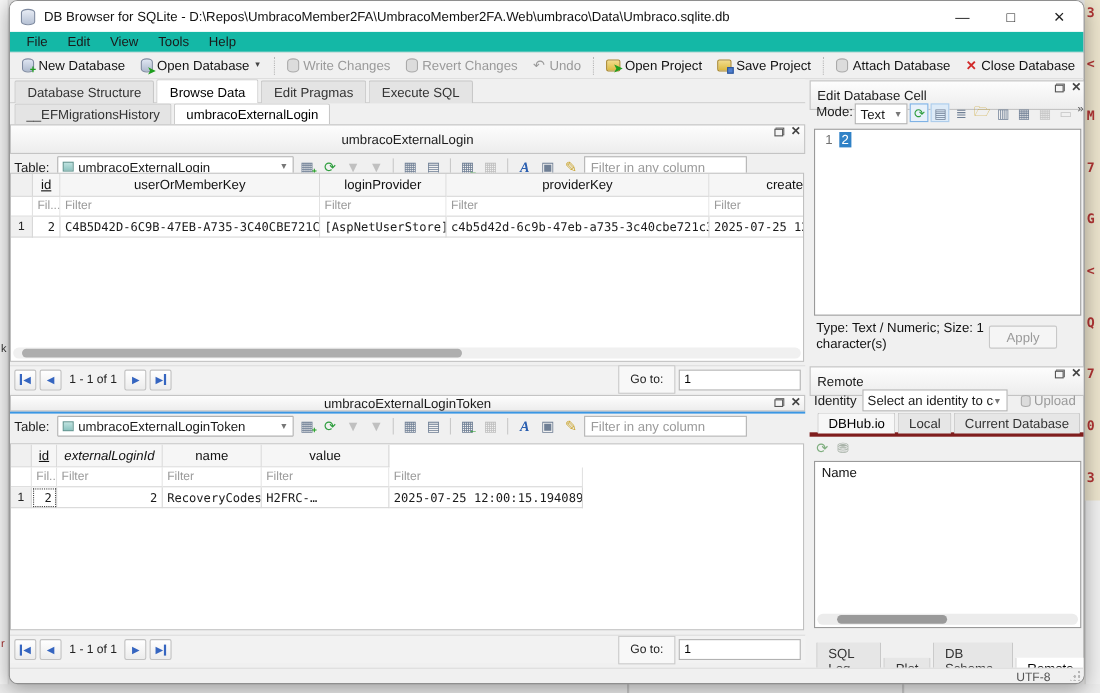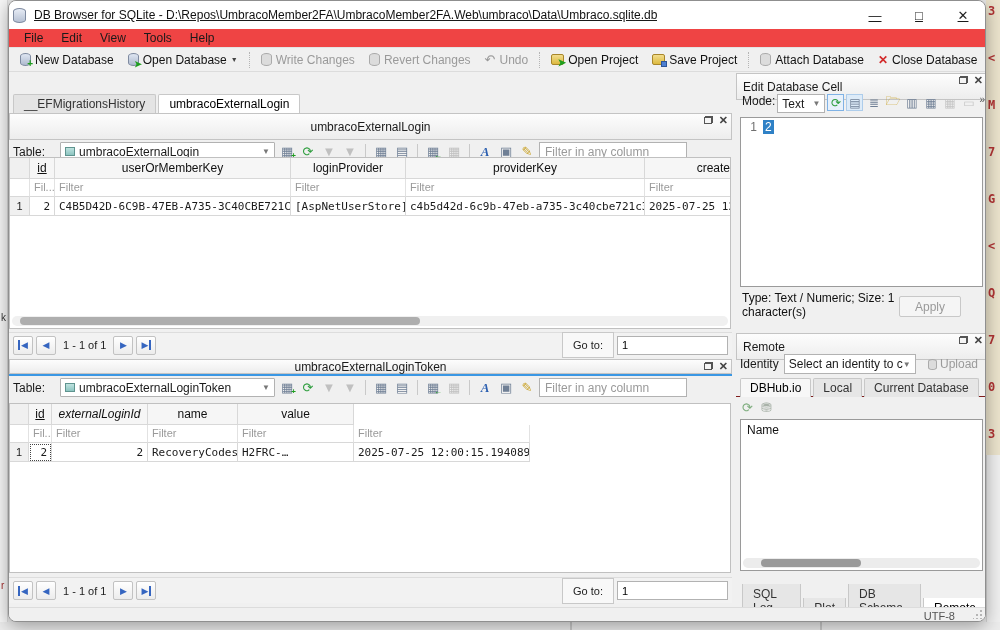--- a/index.html
+++ b/index.html
@@ -13,27 +13,27 @@
   .bg-right { position:absolute; left:986px; top:0; width:14px; height:630px; background:#ece4cd; }
   .bg-right .chars { position:absolute; left:2px; top:4px; display:flex; flex-direction:column; gap:33px; color:#b23434; font-weight:bold; font-size:12px; font-family:"DejaVu Sans Mono", monospace; }
   .bg-right .lower { position:absolute; left:0; top:455px; width:14px; height:175px; background:#f0f0f0; border-left:1px solid #d5d5d5; }
   .bg-top-notch { position:absolute; left:562px; top:0; width:22px; height:8px; background:#d6d6d6; }
   .bg-bottom { position:absolute; left:0; top:622px; width:1000px; height:8px; background:#ececec; }
   .bg-bottom .vline { position:absolute; top:0; width:2px; height:8px; background:#c9c9c9; }
 
   
   .app-window { position:absolute; left:8px; top:0; width:978px; height:622px; background:#f0f0f0; border:1px solid #8f8f8f; border-radius:8px; box-shadow:0 4px 18px rgba(0,0,0,.35); overflow:hidden; }
 
-  .titlebar { position:absolute; left:0; top:0; width:100%; height:28px; background:#ffffff; display:flex; align-items:center; padding-left:4px;text-decoration:underline; }
+  .titlebar { position:absolute; left:0; top:0; width:100%; height:28px; background:#ffffff; display:flex; align-items:center; padding-left:10px; }
   .app-icon { width:13px; height:15px; margin-right:8px; position:relative; background:linear-gradient(#e7ecf5,#b6c1d4); border:1px solid #7e8aa0; border-radius:50% / 22%; }
   .title-text { font-size:12px; color:#111; white-space:nowrap; overflow:hidden; }
   .win-controls { margin-left:auto; display:flex; height:100%; }
   .win-btn { width:44px; height:100%; display:flex; align-items:center; justify-content:center; font-size:13px; color:#222; }
 
-  .menubar { position:absolute; left:0; top:28px; width:100%; height:19px; background:#ef4444; display:flex; align-items:center; padding-left:6px; border-bottom:1px solid #e3e3e3; }
+  .menubar { position:absolute; left:0; top:28px; width:100%; height:19px; background:#14b8a6; display:flex; align-items:center; padding-left:6px; border-bottom:1px solid #e3e3e3; }
   .menu-item { padding:2px 9px; }
 
   .toolbar { position:absolute; left:0; top:47px; width:100%; height:24px; background:#f0f0f0; display:flex; align-items:center; padding-left:4px; border-bottom:1px solid #dcdcdc; }
   .tb-btn { display:flex; align-items:center; gap:4px; padding:2px 7px; white-space:nowrap; color:#111; }
   .tb-btn.disabled { color:#9a9a9a; }
   .tb-sep { width:1px; height:16px; border-left:1px dotted #b5b5b5; margin:0 4px; }
   .i-db { width:11px; height:13px; background:linear-gradient(#dfe6f2,#aebace); border:1px solid #7e8aa0; border-radius:50% / 25%; position:relative; flex:none; }
   .i-db.gray { background:#dcdcdc; border-color:#aaa; }
   .i-db .plus { position:absolute; right:-3px; bottom:-4px; color:#1e9e1e; font-weight:bold; font-size:10px; line-height:10px; }
   .i-db .arrow { position:absolute; right:-4px; bottom:-4px; color:#1e9e1e; font-weight:bold; font-size:9px; line-height:9px; }
@@ -53,21 +53,21 @@
 
   
   .panel-header { height:27px; background:linear-gradient(#fdfdfd,#ededed); border:1px solid #c4c4c4; display:flex; align-items:center; justify-content:center; position:relative; font-size:12px; }
   .ph-icons { position:absolute; right:3px; top:1px; display:flex; gap:6px; align-items:center; }
   .float-ic { width:9px; height:8px; position:relative; }
   .float-ic:before { content:""; position:absolute; right:0; top:0; width:6px; height:5px; border:1px solid #555; }
   .float-ic:after { content:""; position:absolute; left:0; bottom:0; width:6px; height:5px; border:1px solid #555; background:#f5f5f5; }
   .close-ic { color:#444; font-size:11px; font-weight:bold; line-height:10px; }
 
   .tablebar { display:flex; align-items:center; gap:3px; padding-left:4px; height:23px; }
-  .tablebar .lbl { margin-right:12px; }
+  .tablebar .lbl { margin-right:4px; }
   .combo { background:#fff; border:1px solid #b2b2b2; height:19px; display:flex; align-items:center; padding:0 4px; gap:4px; border-radius:1px; }
   .combo .arr { margin-left:auto; color:#777; font-size:8px; }
   .i-table { width:10px; height:9px; background:linear-gradient(#bfe3e0,#8cc4c0); border:1px solid #5f948f; flex:none; }
   .tbi { width:18px; height:18px; display:flex; align-items:center; justify-content:center; font-size:13px; color:#6f7f95; position:relative; flex:none; }
   .tbi.green { color:#2f9e3f; }
   .tbi.dim { color:#c0c0c0; }
   .tbi.blue { color:#2b5fb0; font-style:italic; font-weight:bold; font-family:"Liberation Serif", serif; }
   .tbi.yellow { color:#c9a227; }
   .tbi .mini { position:absolute; right:0; bottom:1px; font-size:8px; color:#1e9e1e; font-weight:bold; }
   .vsep { width:1px; height:15px; background:#c9c9c9; margin:0 3px; flex:none; }
@@ -113,21 +113,21 @@
   .editor .gutter { width:20px; padding:2px 4px 0 0; text-align:right; color:#707070; font-size:12px; }
   .editor .content { padding:2px 0 0 2px; font-size:12px; }
   .editor .sel { background:#2f81c6; color:#fff; padding:0 2px; }
   .info-block { padding:2px 6px; font-size:12px; color:#111; line-height:14px; }
   .apply-btn { position:absolute; width:62px; height:21px; border:1px solid #c8c8c8; background:#f5f5f5; color:#9a9a9a; display:flex; align-items:center; justify-content:center; border-radius:2px; }
 
   .identity-row { display:flex; align-items:center; gap:5px; padding:0 4px; height:22px; }
   .id-combo { width:132px; height:20px; background:#fff; border:1px solid #b2b2b2; display:flex; align-items:center; padding:0 4px; overflow:hidden; white-space:nowrap; }
   .id-combo .arr { margin-left:auto; color:#777; font-size:8px; flex:none; }
   .upload-btn { margin-left:auto; display:flex; align-items:center; gap:3px; color:#9a9a9a; padding:2px 5px; }
-  .remote-tabs { display:flex; align-items:flex-end; padding-left:4px; border-bottom:1px solid #7f1d1d; height:20px; }
+  .remote-tabs { display:flex; align-items:flex-end; padding-left:4px; border-bottom:4px solid #7f1d1d; height:20px;justify-content:center; }
   .rtab { padding:2px 9px; border:1px solid #c8c8c8; border-bottom:none; background:#e6e6e6; margin-right:2px; border-radius:2px 2px 0 0; position:relative; top:1px; font-size:12px; color:#333; }
   .rtab.active { background:#f7f7f7; color:#000; }
   .remote-icons { display:flex; gap:8px; padding-left:6px; align-items:center; }
   .ri { color:#a8b2a8; font-size:13px; }
   .remote-list { background:#fff; border:1px solid #9a9a9a; position:relative; }
   .remote-list .lh { padding:3px 6px; font-size:12px; color:#111; }
   .dock-tabs { display:flex; align-items:flex-end; padding-left:6px; gap:2px; }
   .dtab { padding:3px 10px; border:1px solid #c8c8c8; border-top:none; background:#e6e6e6; border-radius:0 0 2px 2px; font-size:12px; color:#333; }
   .dtab.active { background:#fff; color:#000; }
 
@@ -232,20 +232,26 @@
     <span class="tb-btn">
       <span class="i-db gray"></span>
       <span>Attach Database</span>
     </span>
     <span class="tb-btn">
       <span class="i-x-red">✕</span>
       <span>Close Database</span>
     </span>
   </div>
 
+  <div class="maintabs">
+    <span class="mtab">Database Structure</span>
+    <span class="mtab active">Browse Data</span>
+    <span class="mtab">Edit Pragmas</span>
+    <span class="mtab">Execute SQL</span>
+  </div>
   <div class="subtabs">
     <span class="stab">__EFMigrationsHistory</span>
     <span class="stab active">umbracoExternalLogin</span>
   </div>
 
   <div style="position:absolute;left:0;top:112px;width:723px;height:244px">
     <div class="panel-header">
       <span>umbracoExternalLogin</span>
       <span class="ph-icons">
         <span class="float-ic"></span>

